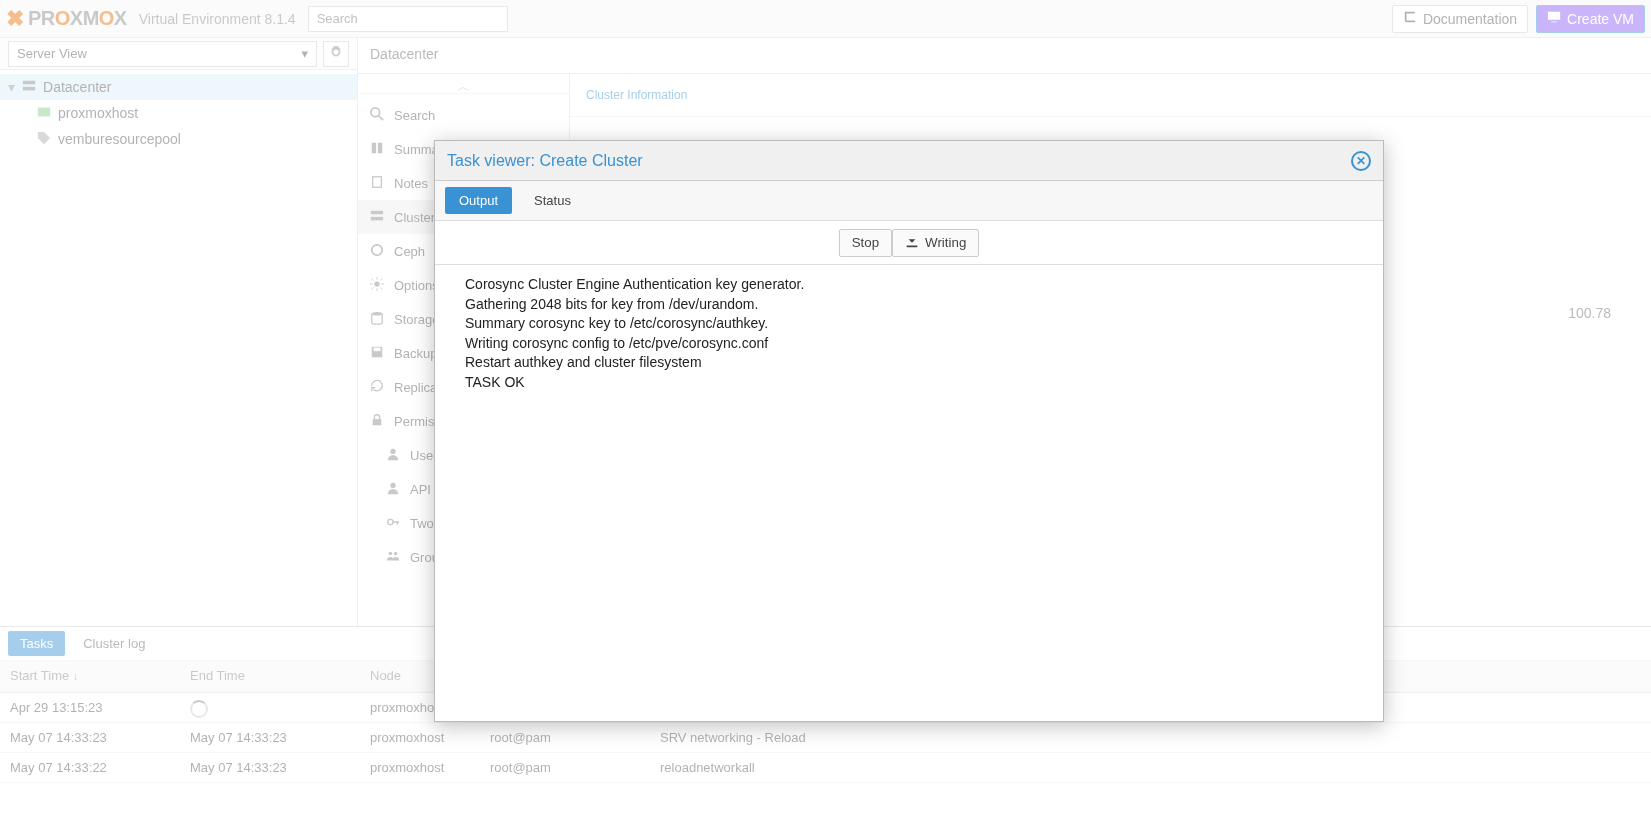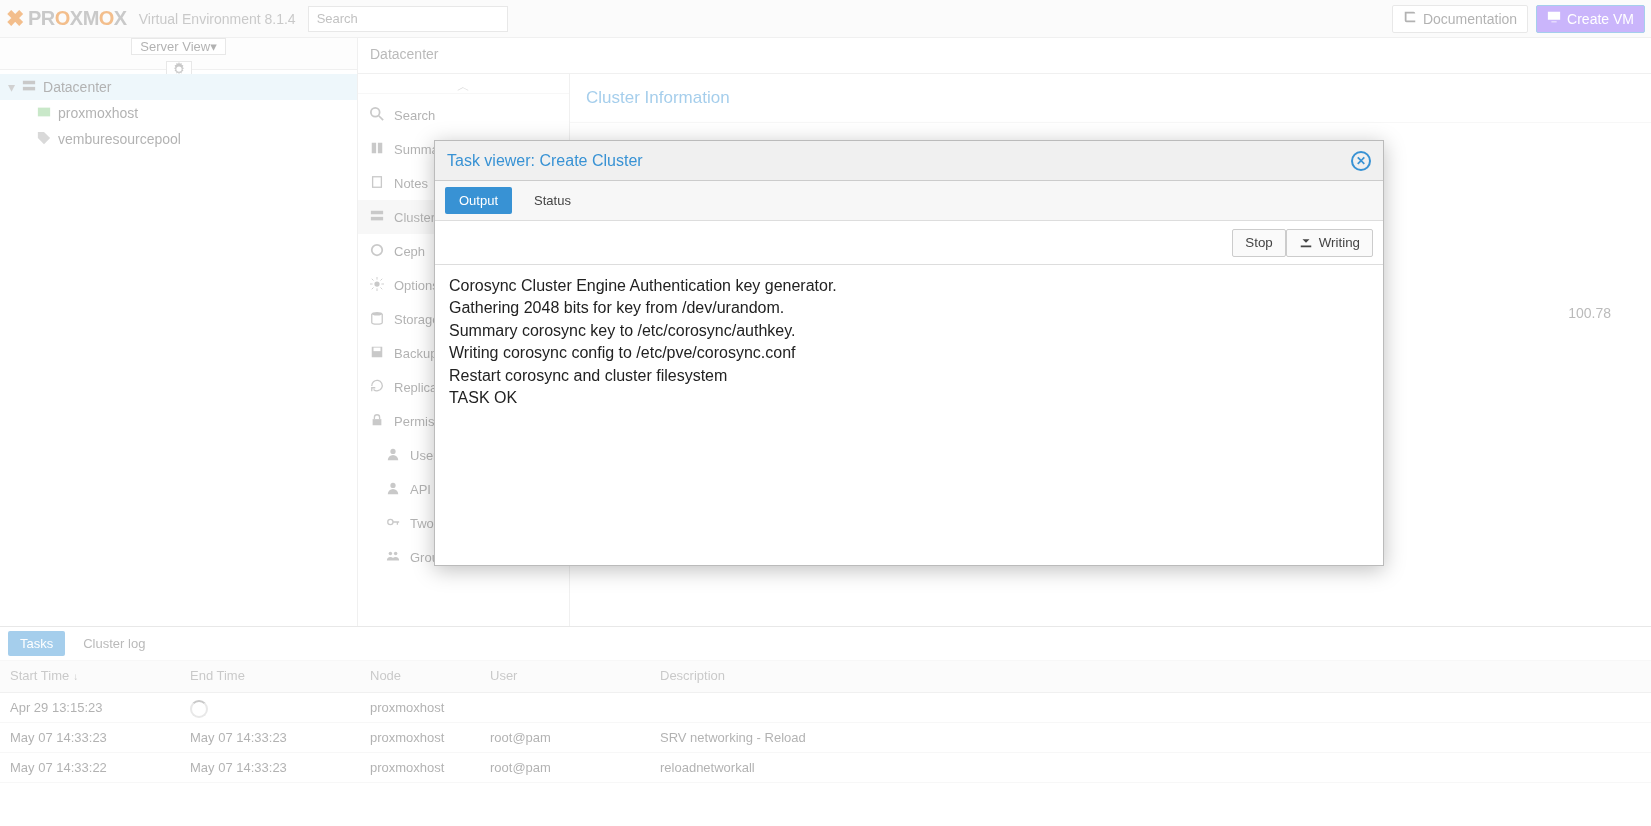--- a/index.html
+++ b/index.html
@@ -43,67 +43,67 @@
 .header .spacer { flex:1; }
 .hbtn {
   height:28px; border:1px solid #ccc; background:#fff;
   padding: 0 10px; display:flex; align-items:center; gap:6px;
   font-size:14px; color:#555; border-radius:2px;
 }
 .hbtn.primary { background:#8b5cf6; border-color:#3892d4; color:#fff;}
 
 .body { display:flex; height: calc(100% - 38px - 200px); }
 .sidebar { width:358px; border-right:1px solid #ddd; display:flex; flex-direction:column;}
-.sb-head { height:32px; border-bottom:1px solid #ddd; display:flex; align-items:center; padding:0 8px; gap:6px; background:#fafafa;flex-direction:column;}
+.sb-head { height:32px; border-bottom:1px solid #ddd; display:flex; align-items:center; padding:0 8px; gap:6px; background:#fafafa;}
 .sb-head .sel { flex:1; border:1px solid #ccc; background:#fff; height:26px; display:flex; align-items:center; padding:0 8px; justify-content:space-between;}
 .sb-head .gear { width:26px; height:26px; border:1px solid #ccc; background:#fff; display:flex; align-items:center; justify-content:center;}
 .tree { flex:1; padding:4px 0; font-size:14px;}
 .tree-row { height:26px; display:flex; align-items:center; padding-left:8px; gap:6px;}
 .tree-row.sel { background:#d9edf7;}
 .tree-row.lvl1 { padding-left:36px;}
 .tree-ic { width:16px; text-align:center; color:#888;}
 .content { flex:1; display:flex; flex-direction:column;}
 .crumb { height:36px; border-bottom:1px solid #ddd; padding:8px 12px; font-size:14px; color:#666;}
 .cbody { flex:1; display:flex;}
 .cmenu { width:212px; border-right:1px solid #ddd; padding:4px 0;}
 .cmenu .collapse { height:16px; border-bottom:1px solid #eee; text-align:center; color:#aaa; margin-bottom:4px;}
 .cmenu-row { height:34px; display:flex; align-items:center; gap:10px; padding:0 12px; color:#555;}
 .cmenu-row.active { background:#eee;}
 .cmenu-row.sub { padding-left:28px;}
 .cmain { flex:1; }
-.panel-title { padding:14px 16px; font-size:17px; color:#3892d4; border-bottom:1px solid #eee;}
+.panel-title { padding:14px 16px; font-size:12px; color:#3892d4; border-bottom:1px solid #eee;}
 .ip { position:absolute; right:40px; top:305px; color:#666; font-size:14px;}
 
 .bottom { position:absolute; left:0; right:0; bottom:0; height:200px; border-top:1px solid #ccc; background:#fff; z-index:5;}
 .btabs { height:34px; display:flex; align-items:center; gap:6px; padding:4px 8px; border-bottom:1px solid #eee;}
 .btab { padding:5px 12px; border-radius:2px; color:#666;}
 .btab.active { background:#3892d4; color:#fff;}
 .bhead { height:32px; display:flex; border-bottom:1px solid #ddd; background:#f7f7f7; color:#888;}
 .bhead div, .brow div { padding:7px 10px;}
 .col-start{width:180px;} .col-end{width:180px;} .col-node{width:120px;} .col-user{width:170px;} .col-desc{flex:1;}
 .brow { height:30px; display:flex; border-bottom:1px solid #eee; color:#555;}
 .sort-ic { font-size:10px; margin-left:4px;}
 .spinner { width:18px; height:18px; border:2px solid #ccc; border-top-color:#888; border-radius:50%; display:inline-block;}
 
 .dialog {
   position:absolute; z-index:100;
-  left:434px; top:140px; width:950px; height:426px;
+  left:434px; top:140px; width:950px; height:582px;
   background:#fff; border:1px solid #bbb;
   box-shadow:0 4px 20px rgba(0,0,0,0.25);
   display:flex; flex-direction:column;
 }
 .dlg-head { height:40px; background:#f0f0f0; border-bottom:1px solid #ccc; display:flex; align-items:center; padding:0 12px; justify-content:space-between;}
 .dlg-title { color:#3892d4; font-size:16px;}
 .dlg-close { width:20px; height:20px; border:2px solid #3892d4; border-radius:50%; color:#3892d4; display:flex; align-items:center; justify-content:center; font-size:12px; font-weight:bold;}
 .dlg-tabs { height:40px; background:#f7f7f7; display:flex; align-items:center; gap:8px; padding:0 10px; border-bottom:1px solid #ddd;}
 .dlg-tab { padding:6px 14px; border-radius:2px; color:#444;}
 .dlg-tab.active { background:#3892d4; color:#fff;}
-.dlg-tools { height:44px; border-bottom:1px solid #ddd; display:flex; align-items:center; padding:0 10px; justify-content:flex-end;}
+.dlg-tools { height:44px; border-bottom:1px solid #ddd; display:flex; align-items:center; padding:0 10px; justify-content:center;}
 .dbtn { height:28px; border:1px solid #ccc; background:#fafafa; padding:0 12px; display:flex; align-items:center; gap:6px; border-radius:2px; color:#444;}
-.dlg-body { flex:1; padding:10px 14px; font-size:16px; color:#222; line-height:1.4; overflow:auto; font-family: Arial, sans-serif;}
+.dlg-body { flex:1; padding:10px 30px; font-size:14px; color:#222; line-height:1.4; overflow:auto; font-family: Arial, sans-serif;}
 .dlg-body div { white-space:pre; }
 
 svg { width:14px; height:14px; fill:currentColor; }
 </style>
 </head>
 <body>
 
 <div class="header">
   <div class="logo">
     <span class="x">✖</span>
@@ -331,16 +331,16 @@
             <path d="M8 1v8M4 6l4 4 4-4M2 13h12v2H2z"></path>
           </svg></span>
       <span>Writing</span>
     </button>
   </div>
   <div class="dlg-body" id="dlg-lines">
       <div>Corosync Cluster Engine Authentication key generator.</div>
       <div>Gathering 2048 bits for key from /dev/urandom.</div>
       <div>Summary corosync key to /etc/corosync/authkey.</div>
       <div>Writing corosync config to /etc/pve/corosync.conf</div>
-      <div>Restart corosync and cluster filesystem</div>
+      <div>Restart authkey and cluster filesystem</div>
       <div>TASK OK</div>
     </div>
 </div>
 
 </body></html>

